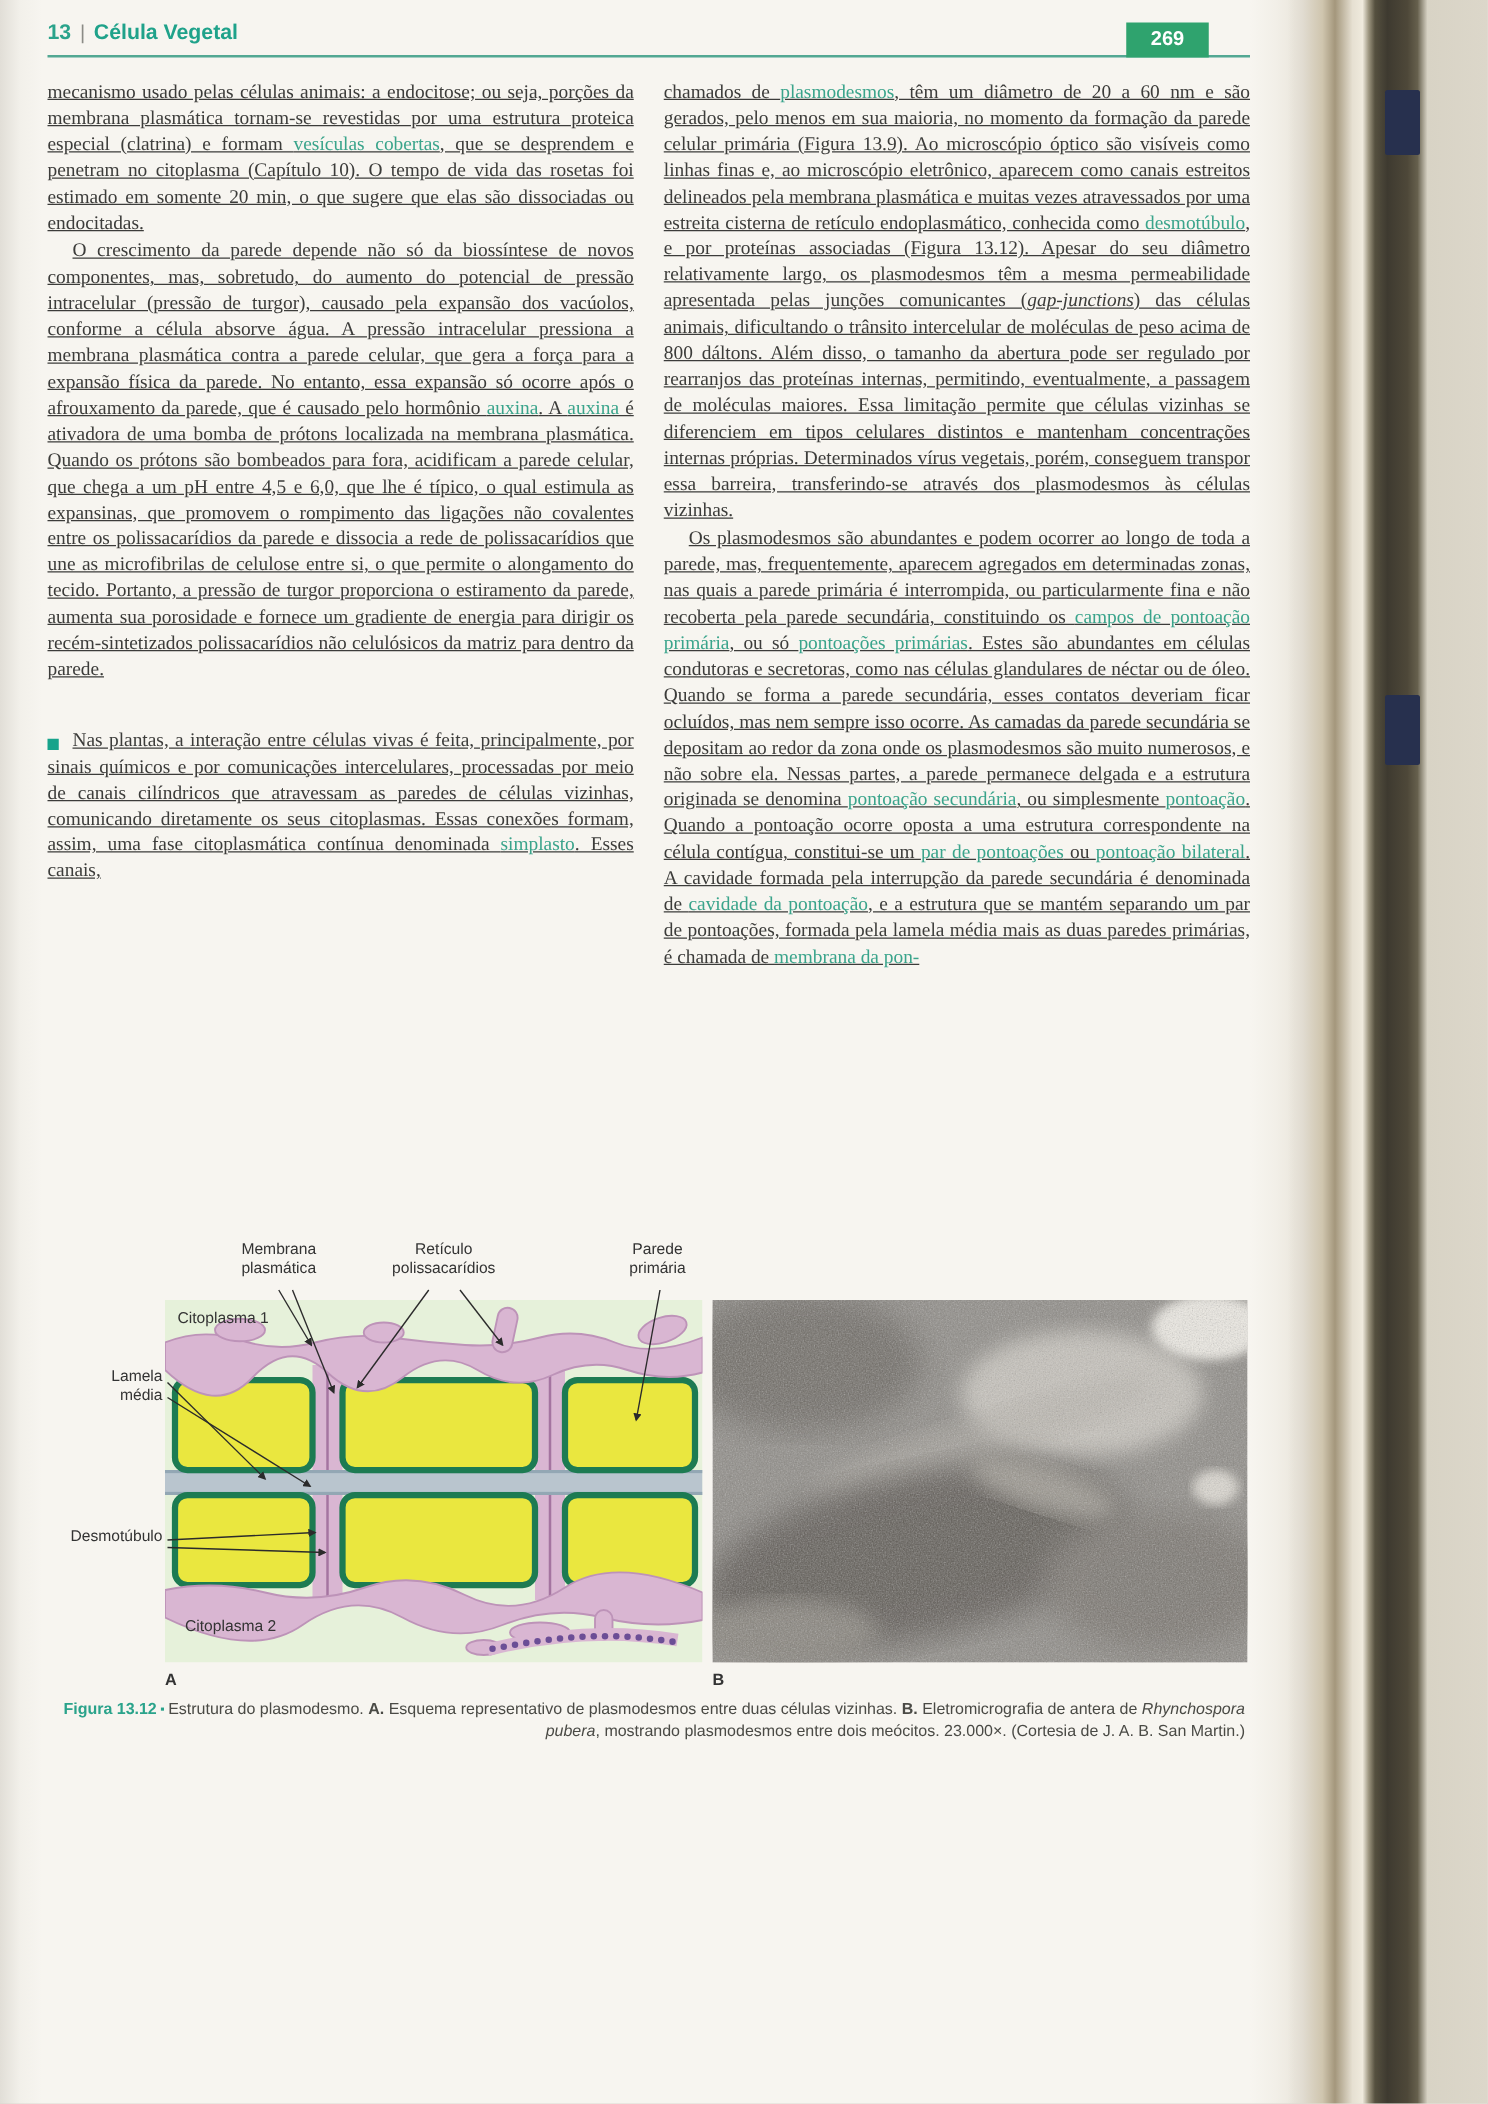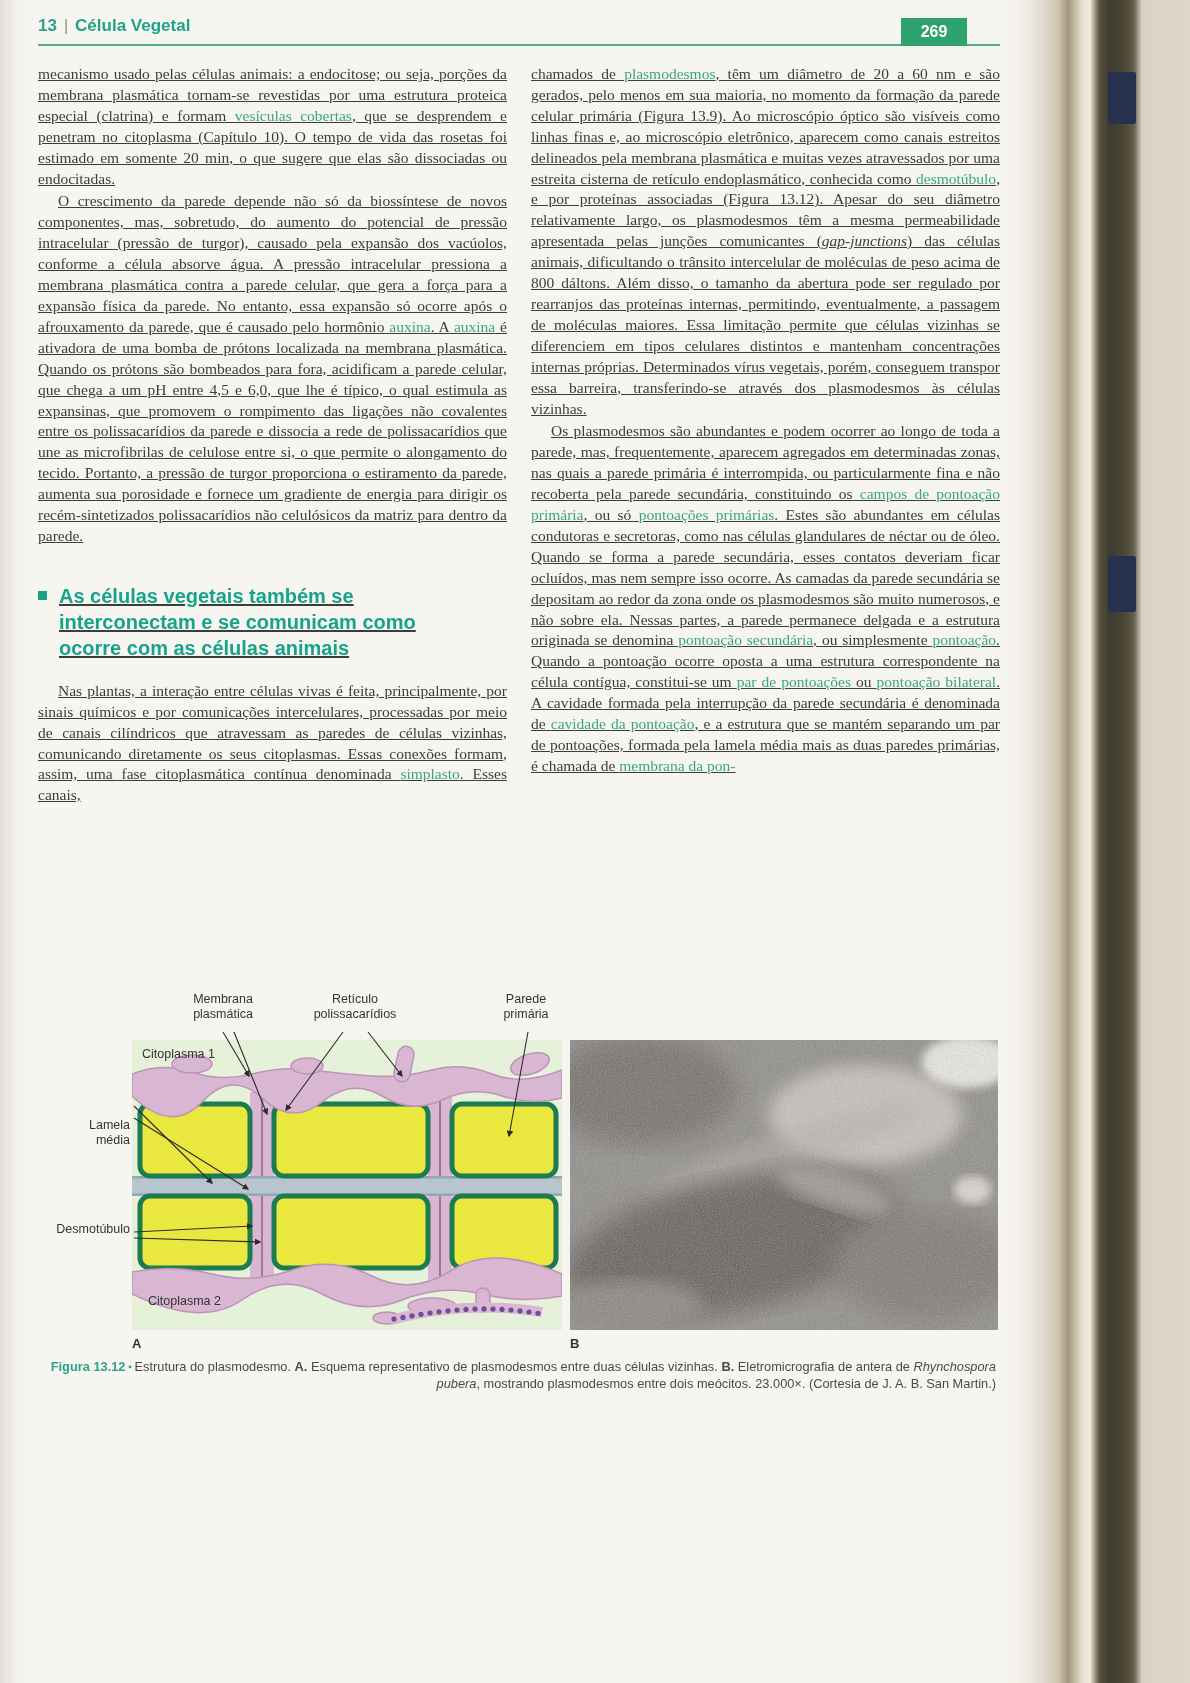--- a/index.html
+++ b/index.html
@@ -37,21 +37,21 @@
   
   .figure { position:absolute; top:990px; left:38px; width:962px; height:420px; }
   .panel-a { position:absolute; left:0; top:0; width:524px; height:358px; }
   .diagram-svg { position:absolute; left:94px; top:50px; width:430px; height:290px; }
   .arrows-svg { position:absolute; left:0; top:0; width:524px; height:358px; pointer-events:none; }
   .fig-label { position:absolute; font-family:"Liberation Sans","DejaVu Sans",sans-serif;
     font-size:12.5px; line-height:14.5px; color:#333; }
   .lbl-membrana { left:140px; top:2px; width:90px; text-align:center; }
   .lbl-reticulo { left:258px; top:2px; width:118px; text-align:center; }
   .lbl-parede  { left:455px; top:2px; width:66px; text-align:center; }
-  .lbl-lamela  { left:24px; top:104px; width:68px; text-align:right;margin-top:24px; }
+  .lbl-lamela  { left:24px; top:104px; width:68px; text-align:right; }
   .lbl-desmo   { left:0px;  top:232px; width:92px; text-align:right; }
   .lbl-cito1   { left:104px; top:57px; }
   .lbl-cito2   { left:110px; top:304px; }
   .panel-letter { position:absolute; font-family:"Liberation Sans","DejaVu Sans",sans-serif;
     font-weight:bold; font-size:13px; color:#333; top:346px; }
   .panel-letter.a { left:94px; }
   .panel-letter.b { left:532px; }
   .panel-b { position:absolute; left:532px; top:50px; width:428px; height:290px; }
   .em-svg { width:428px; height:290px; display:block; }
   .fig-caption { position:absolute; left:0; top:368px; width:958px;
@@ -77,21 +77,20 @@
     <span class="chapter-num">13</span><span class="chapter-div">|</span><span class="chapter-title">Célula Vegetal</span>
     <div class="page-badge">269</div>
   </header>
 
   <main class="columns">
     <section class="col">
       <p class="para no-indent"><span>mecanismo usado pelas células animais: a endocitose; ou seja, porções da membrana plasmática tornam-se revestidas por uma estrutura proteica especial (clatrina) e formam </span><span class="seg-accent">vesículas cobertas</span><span>, que se desprendem e penetram no citoplasma (Capítulo 10). O tempo de vida das rosetas foi estimado em somente 20 min, o que sugere que elas são dissociadas ou endocitadas.</span></p>
       <p class="para"><span>O crescimento da parede depende não só da biossíntese de novos componentes, mas, sobretudo, do aumento do potencial de pressão intracelular (pressão de turgor), causado pela expansão dos vacúolos, conforme a célula absorve água. A pressão intracelular pressiona a membrana plasmática contra a parede celular, que gera a força para a expansão física da parede. No entanto, essa expansão só ocorre após o afrouxamento da parede, que é causado pelo hormônio </span><span class="seg-accent">auxina</span><span>. A </span><span class="seg-accent">auxina</span><span> é ativadora de uma bomba de prótons localizada na membrana plasmática. Quando os prótons são bombeados para fora, acidificam a parede celular, que chega a um pH entre 4,5 e 6,0, que lhe é típico, o qual estimula as expansinas, que promovem o rompimento das ligações não covalentes entre os polissacarídios da parede e dissocia a rede de polissacarídios que une as microfibrilas de celulose entre si, o que permite o alongamento do tecido. Portanto, a pressão de turgor proporciona o estiramento da parede, aumenta sua porosidade e fornece um gradiente de energia para dirigir os recém-sintetizados polissacarídios não celulósicos da matriz para dentro da parede.</span></p>
       <h2 class="section-heading">
         <span class="heading-bullet"></span>
-        <span>As células vegetais também se interconectam e se comunicam como ocorre com as células animais</span>
       </h2>
       <p class="para"><span>Nas plantas, a interação entre células vivas é feita, principalmente, por sinais químicos e por comunicações intercelulares, processadas por meio de canais cilíndricos que atravessam as paredes de células vizinhas, comunicando diretamente os seus citoplasmas. Essas conexões formam, assim, uma fase citoplasmática contínua denominada </span><span class="seg-accent">simplasto</span><span>. Esses canais,</span></p>
     </section>
     <section class="col">
       <p class="para no-indent"><span>chamados de </span><span class="seg-accent">plasmodesmos</span><span>, têm um diâmetro de 20 a 60 nm e são gerados, pelo menos em sua maioria, no momento da formação da parede celular primária (Figura 13.9). Ao microscópio óptico são visíveis como linhas finas e, ao microscópio eletrônico, aparecem como canais estreitos delineados pela membrana plasmática e muitas vezes atravessados por uma estreita cisterna de retículo endoplasmático, conhecida como </span><span class="seg-accent">desmotúbulo</span><span>, e por proteínas associadas (Figura 13.12). Apesar do seu diâmetro relativamente largo, os plasmodesmos têm a mesma permeabilidade apresentada pelas junções comunicantes (</span><span class="seg-italic">gap-junctions</span><span>) das células animais, dificultando o trânsito intercelular de moléculas de peso acima de 800 dáltons. Além disso, o tamanho da abertura pode ser regulado por rearranjos das proteínas internas, permitindo, eventualmente, a passagem de moléculas maiores. Essa limitação permite que células vizinhas se diferenciem em tipos celulares distintos e mantenham concentrações internas próprias. Determinados vírus vegetais, porém, conseguem transpor essa barreira, transferindo-se através dos plasmodesmos às células vizinhas.</span></p>
       <p class="para"><span>Os plasmodesmos são abundantes e podem ocorrer ao longo de toda a parede, mas, frequentemente, aparecem agregados em determinadas zonas, nas quais a parede primária é interrompida, ou particularmente fina e não recoberta pela parede secundária, constituindo os </span><span class="seg-accent">campos de pontoação primária</span><span>, ou só </span><span class="seg-accent">pontoações primárias</span><span>. Estes são abundantes em células condutoras e secretoras, como nas células glandulares de néctar ou de óleo. Quando se forma a parede secundária, esses contatos deveriam ficar ocluídos, mas nem sempre isso ocorre. As camadas da parede secundária se depositam ao redor da zona onde os plasmodesmos são muito numerosos, e não sobre ela. Nessas partes, a parede permanece delgada e a estrutura originada se denomina </span><span class="seg-accent">pontoação secundária</span><span>, ou simplesmente </span><span class="seg-accent">pontoação</span><span>. Quando a pontoação ocorre oposta a uma estrutura correspondente na célula contígua, constitui-se um </span><span class="seg-accent">par de pontoações</span><span> ou </span><span class="seg-accent">pontoação bilateral</span><span>. A cavidade formada pela interrupção da parede secundária é denominada de </span><span class="seg-accent">cavidade da pontoação</span><span>, e a estrutura que se mantém separando um par de pontoações, formada pela lamela média mais as duas paredes primárias, é chamada de </span><span class="seg-accent">membrana da pon-</span></p>
     </section>
   </main>
 
   <figure class="figure">

